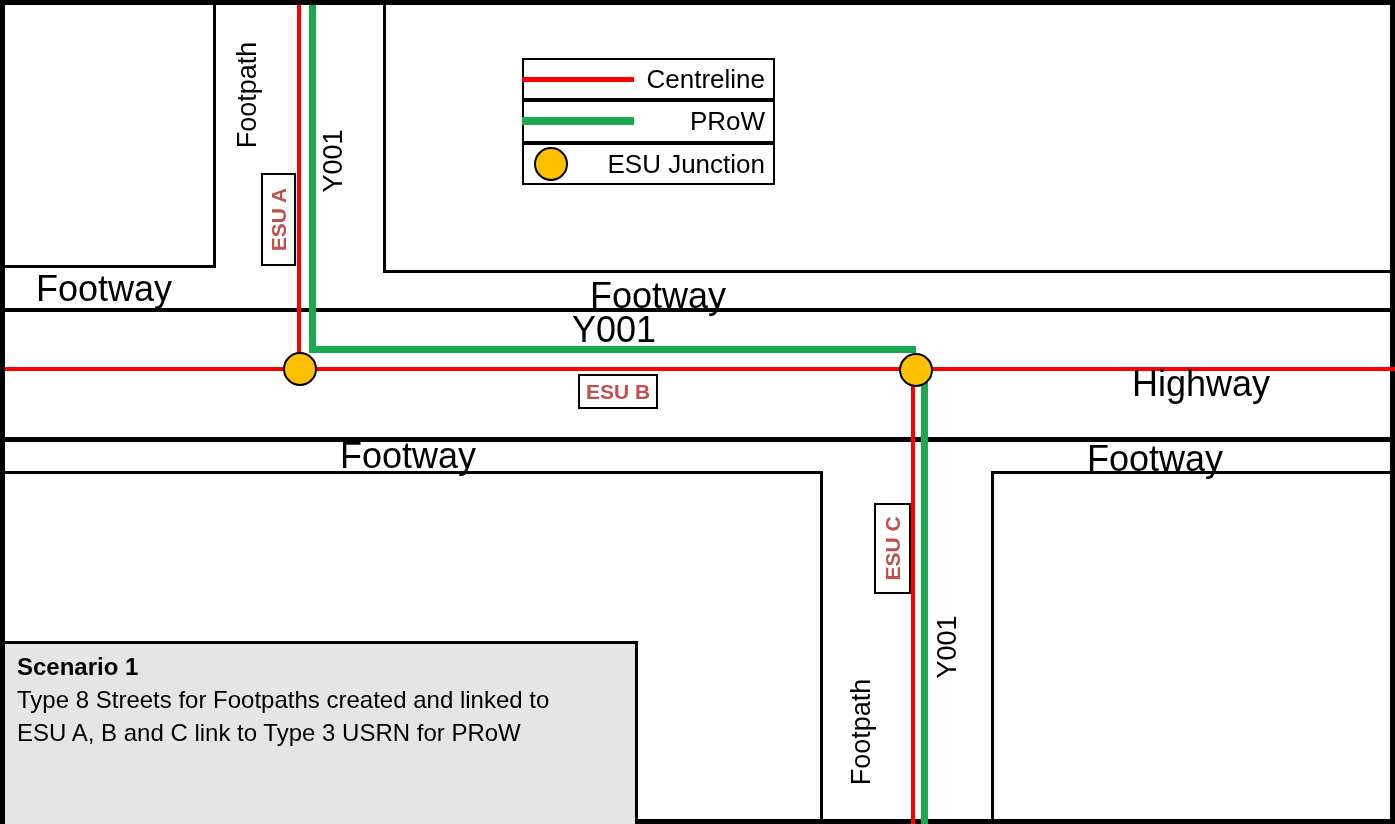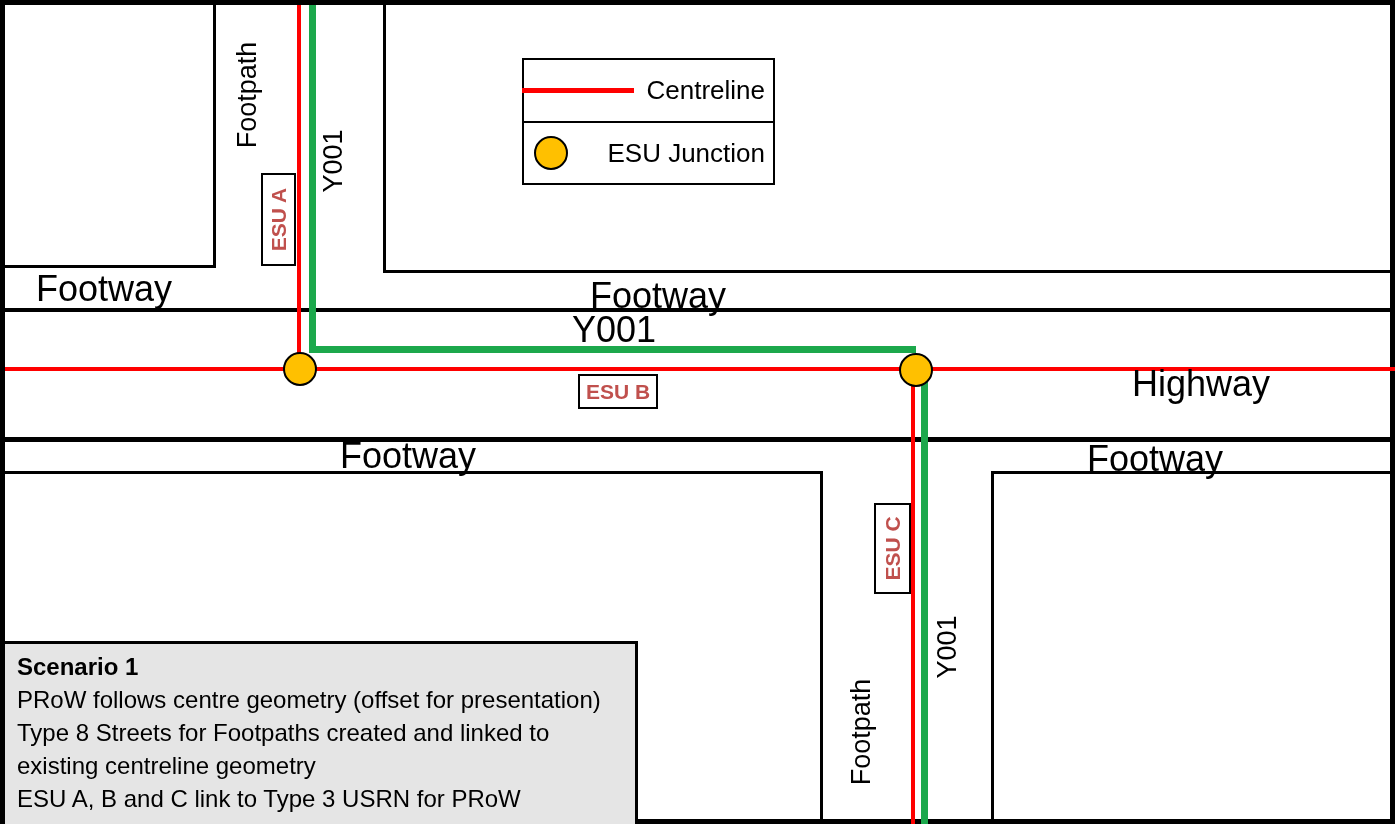--- a/index.html
+++ b/index.html
@@ -39,21 +39,21 @@
     color:#C0504D;font-weight:bold;font-size:21px;white-space:nowrap;line-height:1;
   }
   .esu-text.rot{transform:rotate(-90deg);}
   .legend{
     position:absolute;left:522px;top:58px;width:253px;height:127px;
     border:2px solid #000;box-sizing:border-box;background:#fff;z-index:40;
     display:flex;flex-direction:column;
   }
   .legend-row{
     flex:1;display:flex;align-items:center;position:relative;
-    border-bottom:2px solid #000000;
+    border-bottom:4px solid #000000;
   }
   .legend-row:last-child{border-bottom:none;}
   .legend-sample-line{position:absolute;left:-2px;width:112px;}
   .legend-sample-circle{
     position:absolute;left:10px;width:34px;height:34px;border-radius:50%;
     background:#FFC000;border:2px solid #000;box-sizing:border-box;
   }
   .legend-label{
     position:absolute;right:8px;font-size:26px;white-space:nowrap;line-height:1;
   }
@@ -118,28 +118,30 @@
   <div class="esu-box" style="left:874px;top:503px;width:37px;height:91px;">
     <span class="esu-text rot">ESU C</span>
   </div>
 
   <div class="legend">
     <div class="legend-row">
       <span class="legend-sample-line" style="height:5px;background:#FF0000;"></span>
       <span class="legend-label">Centreline</span>
     </div>
     <div class="legend-row">
+      <span class="legend-sample-line" style="height:8px;background:#1CA84C;"></span>
+      <span class="legend-label">PRoW</span>
+    </div>
+    <div class="legend-row">
       <span class="legend-sample-circle"></span>
       <span class="legend-label">ESU Junction</span>
     </div>
   </div>
 
   <div class="scenario">
     <div class="title">Scenario 1</div>
-    <div>PRoW follows centre geometry (offset for presentation)</div>
     <div>Type 8 Streets for Footpaths created and linked to</div>
-    <div>existing centreline geometry</div>
     <div>ESU A, B and C link to Type 3 USRN for PRoW</div>
   </div>
 
   <div class="frame" style="z-index:15;"></div>
 
 </div>
 
 </body></html>

